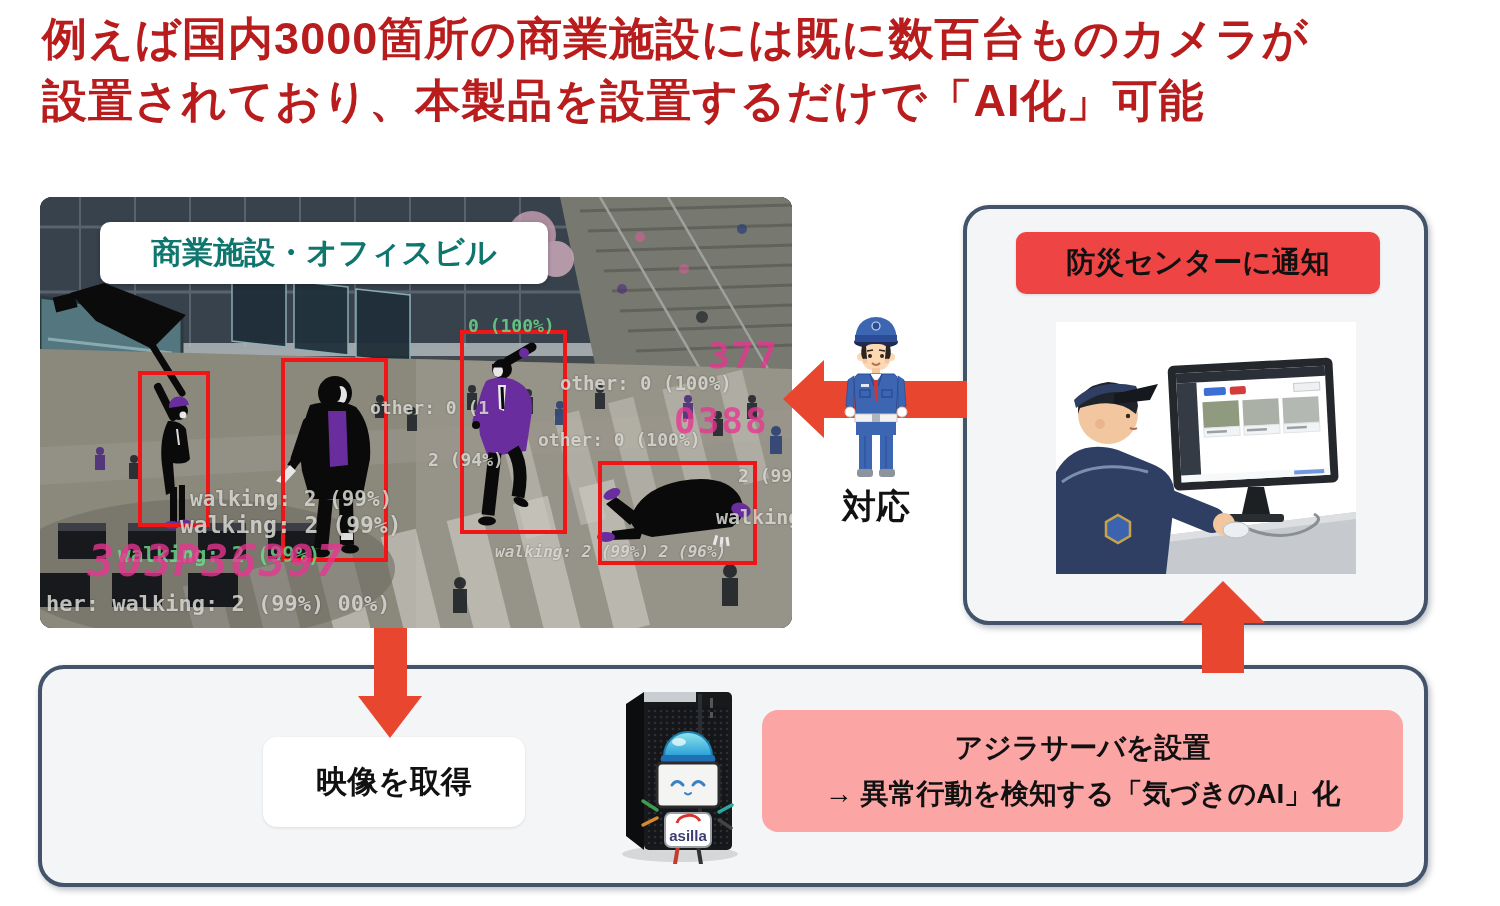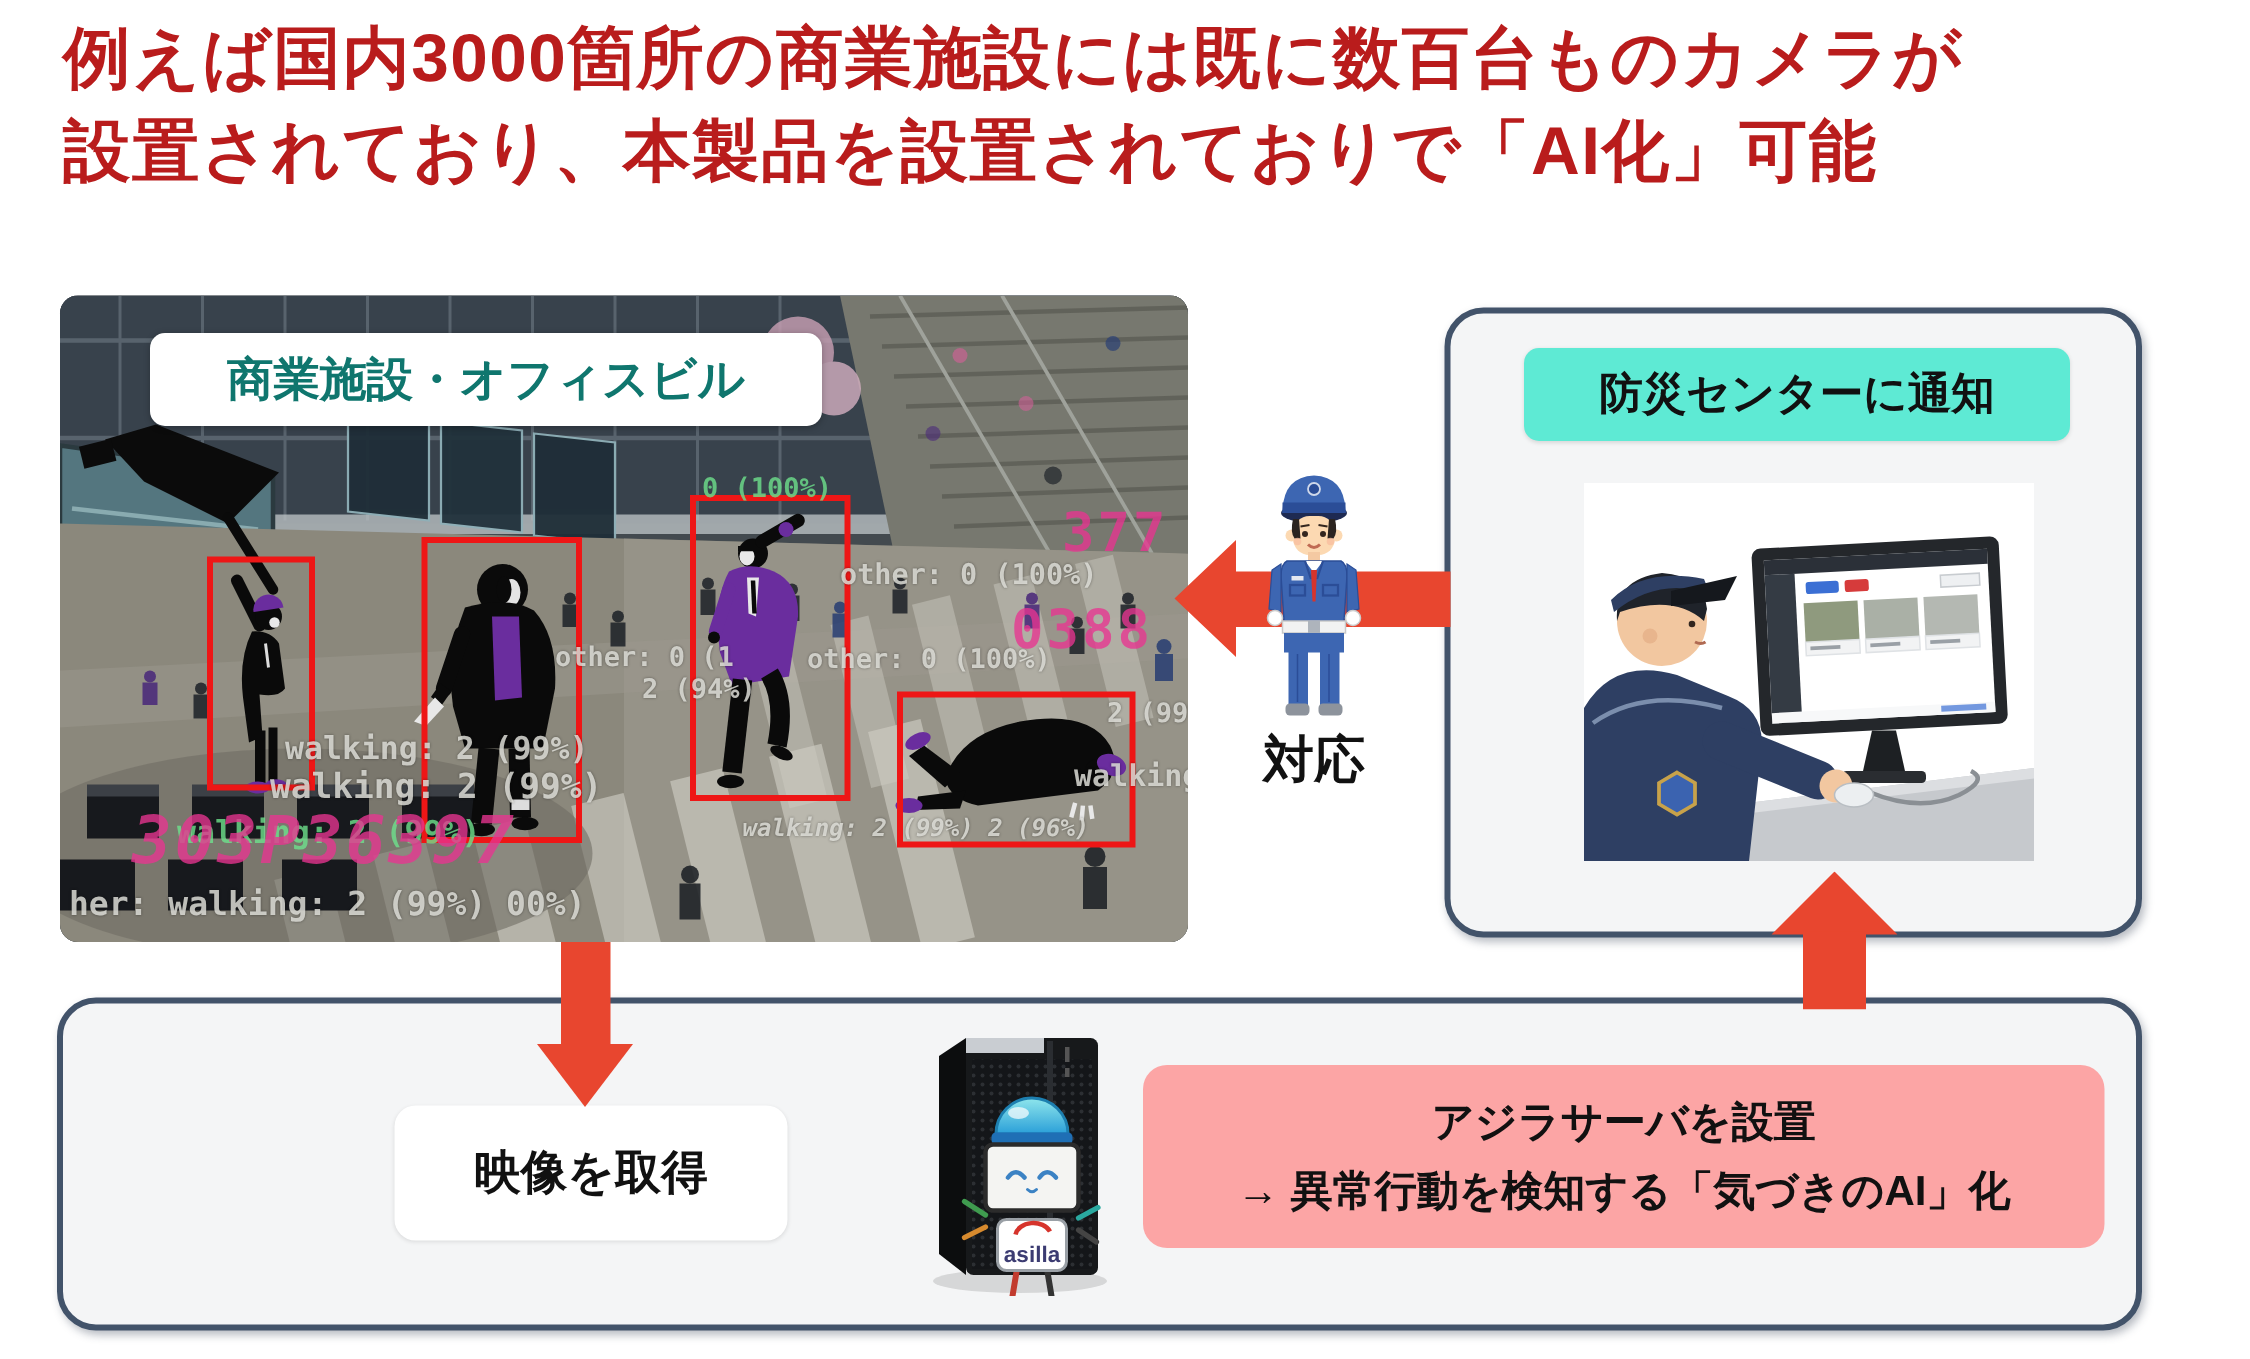--- a/index.html
+++ b/index.html
@@ -26,21 +26,21 @@
   #cctv-overlays{left:0;top:0;width:752px;height:431px;z-index:3;}
   .ov{position:absolute;white-space:nowrap;
     font-family:"DejaVu Sans Mono","Liberation Mono",monospace;font-weight:700;}
   .ov-gray{color:rgba(228,228,222,.82);text-shadow:0 0 2px rgba(0,0,0,.4);}
   .ov-green{color:rgba(110,225,140,.8);}
   .ov-pink{color:rgba(232,52,145,.78);letter-spacing:2px;}
   
   .panel{background:var(--panelfill);border:4.5px solid var(--border);
     border-radius:26px;box-shadow:2px 3px 6px rgba(50,60,80,.35);}
   #notify-panel{left:963px;top:205px;width:465px;height:420px;z-index:2;}
-  #notify-label{left:1016px;top:232px;width:364px;height:62px;background:#5eead4;
+  #notify-label{left:1016px;top:232px;width:364px;height:62px;background:#ef4444;
     border-radius:10px;display:flex;align-items:center;justify-content:center;
     font-size:29px;font-weight:900;color:#111;z-index:3;
     box-shadow:0 1px 3px rgba(0,0,0,.12);}
   #pipeline-panel{left:38px;top:665px;width:1390px;height:222px;z-index:2;}
   #acquire-label{left:263px;top:737px;width:262px;height:90px;background:#fff;
     border-radius:14px;display:flex;align-items:center;justify-content:center;
     font-size:31px;font-weight:900;color:#111;z-index:3;
     box-shadow:0 1px 3px rgba(0,0,0,.1);}
   #server-caption{left:762px;top:710px;width:641px;height:122px;background:#fca5a5;
     border-radius:16px;display:flex;flex-direction:column;align-items:center;
@@ -52,21 +52,21 @@
     font-size:34px;font-weight:900;color:#111;z-index:7;}
   #officer{left:840px;top:306px;z-index:7;}
   #guard-illustration{left:1056px;top:322px;z-index:3;}
   #server-illustration{left:610px;top:684px;z-index:4;}
 </style>
 </head>
 <body>
 
 <div id="heading" class="abs">
   <div><span>例えば国内3000箇所の商業施設には既に数百台ものカメラが</span></div>
-  <div><span>設置されており、本製品を</span><span class="hbold">設置されており</span><span>で「AI化」可能</span></div>
+  <div><span>設置されており、本製品を</span><span class="hbold">設置するだけ</span><span>で「AI化」可能</span></div>
 </div>
 
 <div id="cctv" class="abs">
   <svg width="752" height="431" viewBox="0 0 752 431">
 
     <rect x="0" y="0" width="752" height="431" fill="#434a4f"></rect>
     <rect x="0" y="0" width="752" height="152" fill="#38424c"></rect>
     <g stroke="#6b7680" stroke-width="2" opacity=".65">
       <line x1="40" y1="0" x2="40" y2="150"></line>
         <line x1="95" y1="0" x2="95" y2="150"></line>
@@ -295,21 +295,21 @@
     <g fill="none" stroke="#ee1616" stroke-width="4">
       <rect x="100" y="176" width="68" height="152"></rect>
       <rect x="243" y="163" width="103" height="200"></rect>
       <rect x="422" y="135" width="103" height="200"></rect>
       <rect x="560" y="266" width="155" height="100"></rect>
     </g>
   </svg>
   <div id="cctv-overlays" class="abs">
       <div class="ov ov-gray" style="left: 520px; top: 175px; font-size: 19px;">other: 0 (100%)</div>
       <div class="ov ov-gray" style="left: 498px; top: 232px; font-size: 18px;">other: 0 (100%)</div>
-      <div class="ov ov-gray" style="left: 330px; top: 200px; font-size: 18px; margin-top: 31px;">other: 0 (1</div>
+      <div class="ov ov-gray" style="left: 330px; top: 200px; font-size: 18px;">other: 0 (1</div>
       <div class="ov ov-gray" style="left: 150px; top: 290px; font-size: 21px;">walking: 2 (99%)</div>
       <div class="ov ov-gray" style="left: 140px; top: 315px; font-size: 23px;">walking: 2 (99%)</div>
       <div class="ov ov-gray" style="left: 455px; top: 345px; font-size: 16px; font-style: italic;">walking: 2 (99%)  2 (96%)</div>
       <div class="ov ov-green" style="left: 78px; top: 346px; font-size: 21px;">walking: 2 (99%)</div>
       <div class="ov ov-gray" style="left: 6px; top: 394px; font-size: 22px;">her: walking: 2 (99%) 00%)</div>
       <div class="ov ov-gray" style="left: 676px; top: 308px; font-size: 20px;">walking: 2</div>
       <div class="ov ov-gray" style="left: 698px; top: 268px; font-size: 18px;">2 (99%)</div>
       <div class="ov ov-gray" style="left: 388px; top: 252px; font-size: 18px;">2 (94%)</div>
       <div class="ov ov-pink" style="left: 48px; top: 338px; font-size: 44px; font-style: italic;">303P36397</div>
       <div class="ov ov-pink" style="left: 668px; top: 138px; font-size: 36px;">377</div>

